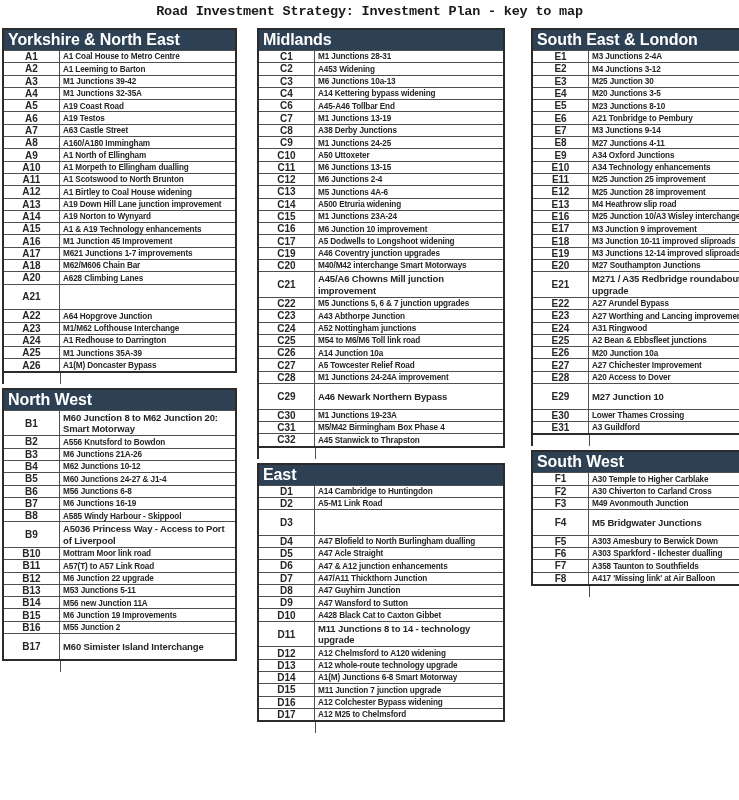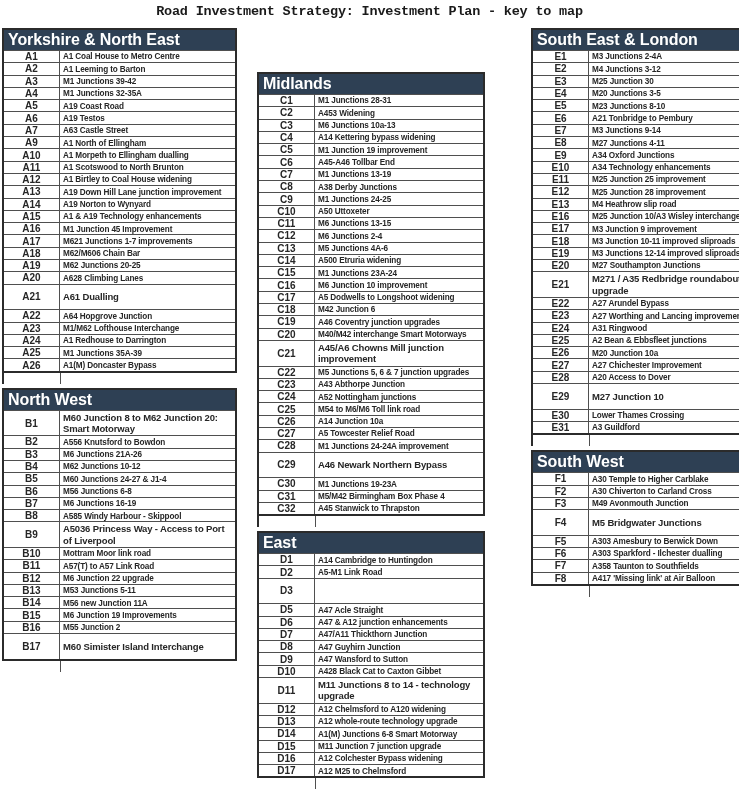--- a/index.html
+++ b/index.html
@@ -2,21 +2,21 @@
 <html style="--header-bg: #2e4054; --header-text: #ffffff; --border-outer: #2b2b2b; --border-inner: #4f4f4f; --text: #262626;"><head>
 <meta charset="utf-8">
 <style>
   * { box-sizing: border-box; margin: 0; padding: 0; }
   body { background: #ffffff; font-family: "Liberation Sans", sans-serif; }
   .page { position: relative; width: 739px; height: 800px; background: #fff; overflow: hidden; }
   .title { position: absolute; top: 4px; left: 0; width: 100%; text-align: center;
            font-size: 13.5px; font-weight: bold; color: #1a1a1a; letter-spacing: -0.2px; font-family: Liberation Mono, monospace; }
   .col { position: absolute; top: 28px; }
   #col-left  { left: 2px;   width: 235px; }
-  #col-mid   { left: 257px; width: 228px; margin-top: 44px; }
+  #col-mid   { left: 257px; width: 248px; }
   #col-right { left: 531px; width: 230px; }
   .tbl { border: 2px solid var(--border-outer, #2b2b2b); background: #fff; }
   .hdr { background: var(--header-bg, #2e4054); color: var(--header-text, #ffffff);
          font-weight: bold; font-size: 16px; line-height: 20px; height: 20px;
          padding-left: 4px; letter-spacing: -0.1px; white-space: nowrap; overflow: hidden; }
   .row { display: flex; align-items: stretch; border-top: 1px solid var(--border-inner, #4f4f4f);
          min-height: 12.3px; }
   .row.h2 { min-height: 25.6px; justify-content: space-between; }
   .cid { flex: 0 0 56px; width: 56px; border-right: 1px solid var(--border-inner, #4f4f4f);
          display: flex; align-items: center; justify-content: center;
@@ -82,20 +82,26 @@
     </div>
   </div>
 
   <div class="row">
     <div class="cid">A7</div>
     <div class="cdesc">
       <span>A63 Castle Street</span>
     </div>
   </div>
 
+  <div class="row">
+    <div class="cid">A8</div>
+    <div class="cdesc">
+      <span>A160/A180 Immingham</span>
+    </div>
+  </div>
 
   <div class="row">
     <div class="cid">A9</div>
     <div class="cdesc">
       <span>A1 North of Ellingham</span>
     </div>
   </div>
 
   <div class="row">
     <div class="cid">A10</div>
@@ -153,39 +159,30 @@
     </div>
   </div>
 
   <div class="row">
     <div class="cid">A18</div>
     <div class="cdesc">
       <span>M62/M606 Chain Bar</span>
     </div>
   </div>
 
-  <div class="row">
-    <div class="cid">A19</div>
-    <div class="cdesc">
-      <span>M62 Junctions 20-25</span>
-    </div>
-  </div>
 
   <div class="row">
     <div class="cid">A20</div>
     <div class="cdesc">
       <span>A628 Climbing Lanes</span>
     </div>
   </div>
 
   <div class="row h2">
     <div class="cid">A21</div>
-    <div class="cdesc">
-      <span>A61 Dualling</span>
-    </div>
   </div>
 
   <div class="row">
     <div class="cid">A22</div>
     <div class="cdesc">
       <span>A64 Hopgrove Junction</span>
     </div>
   </div>
 
   <div class="row">
@@ -369,26 +366,20 @@
     </div>
   </div>
 
   <div class="row">
     <div class="cid">C4</div>
     <div class="cdesc">
       <span>A14 Kettering bypass widening</span>
     </div>
   </div>
 
-  <div class="row">
-    <div class="cid">C5</div>
-    <div class="cdesc">
-      <span>M1 Junction 19 improvement</span>
-    </div>
-  </div>
 
   <div class="row">
     <div class="cid">C6</div>
     <div class="cdesc">
       <span>A45-A46 Tollbar End</span>
     </div>
   </div>
 
   <div class="row">
     <div class="cid">C7</div>
@@ -460,26 +451,20 @@
     </div>
   </div>
 
   <div class="row">
     <div class="cid">C17</div>
     <div class="cdesc">
       <span>A5 Dodwells to Longshoot widening</span>
     </div>
   </div>
 
-  <div class="row">
-    <div class="cid">C18</div>
-    <div class="cdesc">
-      <span>M42 Junction 6</span>
-    </div>
-  </div>
 
   <div class="row">
     <div class="cid">C19</div>
     <div class="cdesc">
       <span>A46 Coventry junction upgrades</span>
     </div>
   </div>
 
   <div class="row">
     <div class="cid">C20</div>
@@ -589,20 +574,26 @@
     <div class="cid">D2</div>
     <div class="cdesc">
       <span>A5-M1 Link Road</span>
     </div>
   </div>
 
   <div class="row h2">
     <div class="cid">D3</div>
   </div>
 
+  <div class="row">
+    <div class="cid">D4</div>
+    <div class="cdesc">
+      <span>A47 Blofield to North Burlingham dualling</span>
+    </div>
+  </div>
 
   <div class="row">
     <div class="cid">D5</div>
     <div class="cdesc">
       <span>A47 Acle Straight</span>
     </div>
   </div>
 
   <div class="row">
     <div class="cid">D6</div>

